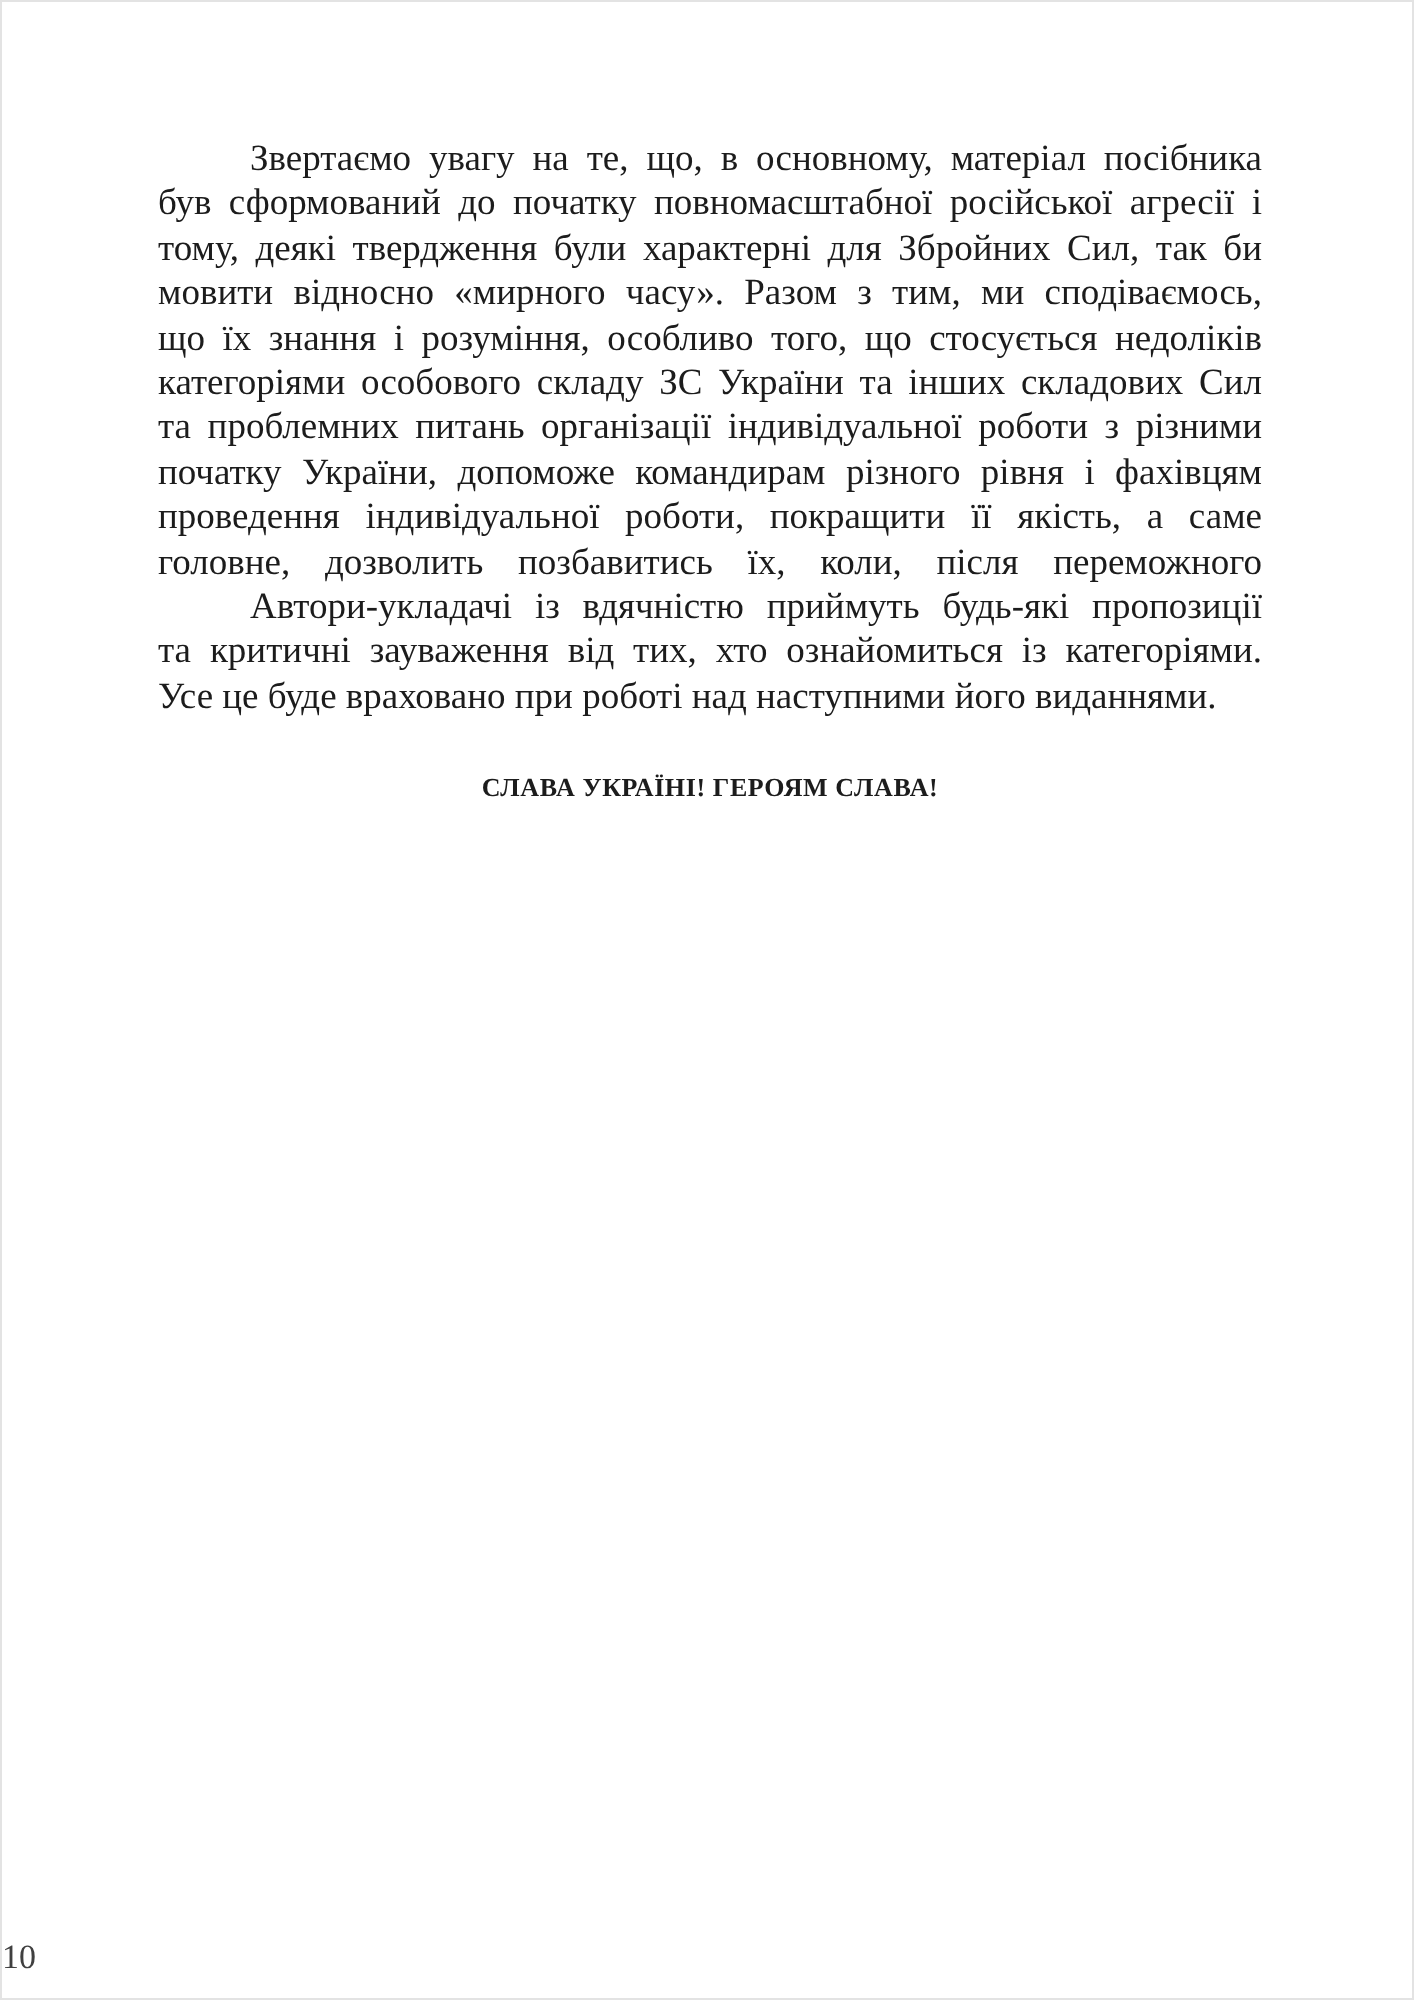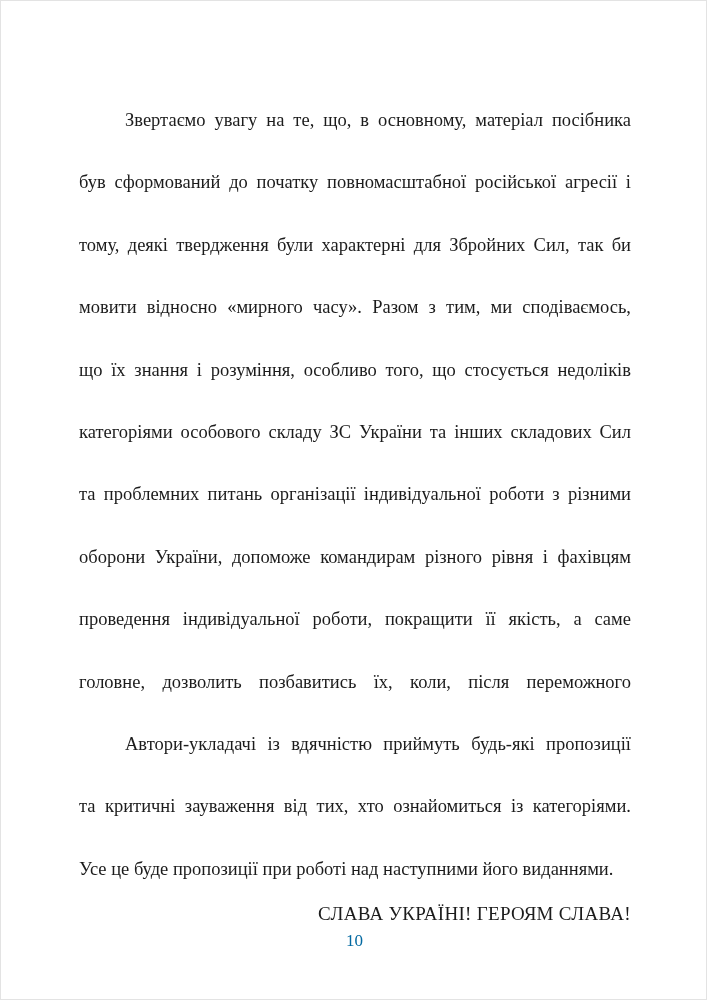--- a/index.html
+++ b/index.html
@@ -23,62 +23,61 @@
     left: 78px;
     top: 68px;
     width: 552px;
   }
   .line {
     font-size: 18.5px;
     line-height: 22.4px;
     white-space: nowrap;
     text-align: justify;
     text-align-last: justify;
-    margin-top: 40px;
   }
   .line.last {
     text-align-last: left;
   }
   .line.first {
     text-indent: 46px;
   }
   .heading {
     margin-top: 23px;
-    font-size: 19px;
+    font-size: 13px;
     line-height: 22.4px;
-    font-weight: normal;
-    text-align: right;
+    font-weight: bold;
+    text-align: center;
     letter-spacing: 0.3px;
   }
   .page-number {
     position: absolute;
     left: 0;
-    top: 930px;
+    top: 968px;
     width: 707px;
-    text-align: center;
+    text-align: left;
     font-size: 17px;
-    color: #0369a1;
+    color: #404040;
   }
 </style>
 </head>
 <body>
 
 <div class="page">
   <div class="text-block">
     <div>
         <div class="line first">Звертаємо увагу на те, що, в основному, матеріал посібника</div>
         <div class="line">був сформований до початку повномасштабної російської агресії і</div>
         <div class="line">тому, деякі твердження були характерні для Збройних Сил, так би</div>
         <div class="line">мовити відносно «мирного часу». Разом з тим, ми сподіваємось,</div>
         <div class="line">що їх знання і розуміння, особливо того, що стосується недоліків</div>
         <div class="line">категоріями особового складу ЗС України та інших складових Сил</div>
         <div class="line">та проблемних питань організації індивідуальної роботи з різними</div>
-        <div class="line">оборони України, допоможе командирам різного рівня і фахівцям</div>
+        <div class="line">початку України, допоможе командирам різного рівня і фахівцям</div>
         <div class="line">проведення індивідуальної роботи, покращити її якість, а саме</div>
         <div class="line">головне, дозволить позбавитись їх, коли, після переможного</div>
         <div class="line first">Автори-укладачі із вдячністю приймуть будь-які пропозиції</div>
         <div class="line">та критичні зауваження від тих, хто ознайомиться із категоріями.</div>
-        <div class="line last">Усе це буде пропозиції при роботі над наступними його виданнями.</div>
+        <div class="line last">Усе це буде враховано при роботі над наступними його виданнями.</div>
       </div>
     <div class="heading">СЛАВА УКРАЇНІ! ГЕРОЯМ СЛАВА!</div>
   </div>
   <div class="page-number">10</div>
 </div>
 
 </body></html>

